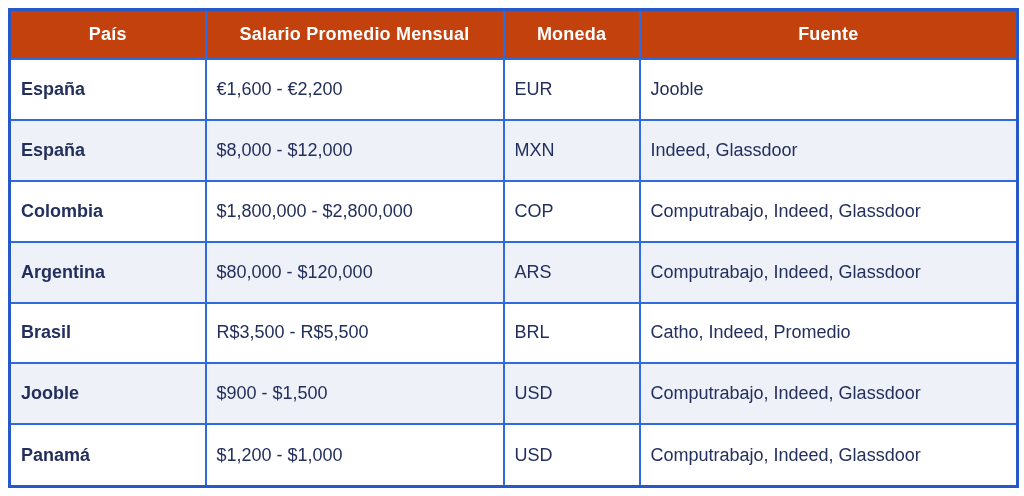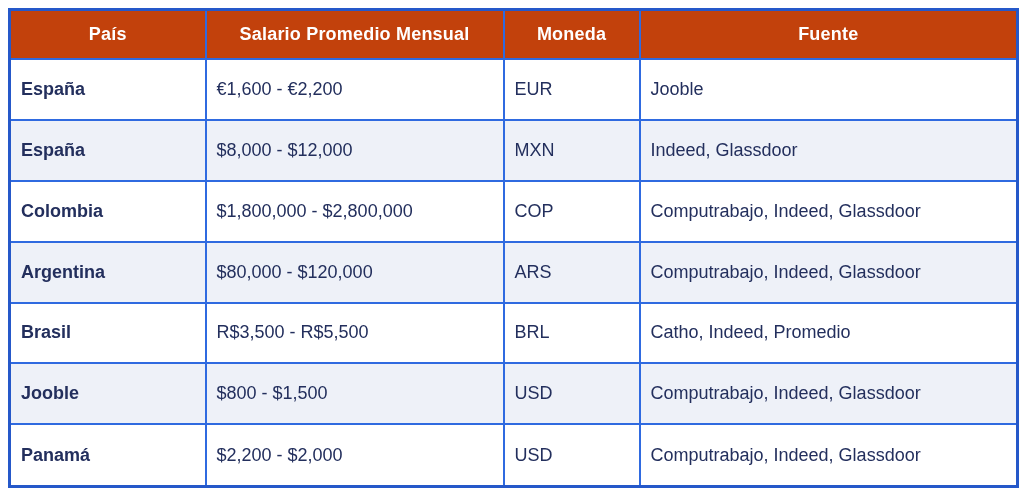--- a/index.html
+++ b/index.html
@@ -100,25 +100,25 @@
         <td>Computrabajo, Indeed, Glassdoor</td>
       </tr>
       <tr>
         <td class="pais">Brasil</td>
         <td>R$3,500 - R$5,500</td>
         <td>BRL</td>
         <td>Catho, Indeed, Promedio</td>
       </tr>
       <tr>
         <td class="pais">Jooble</td>
-        <td>$800 - $1,500</td>
+        <td>$900 - $1,500</td>
         <td>USD</td>
         <td>Computrabajo, Indeed, Glassdoor</td>
       </tr>
       <tr>
         <td class="pais">Panamá</td>
-        <td>$2,200 - $2,000</td>
+        <td>$1,200 - $1,000</td>
         <td>USD</td>
         <td>Computrabajo, Indeed, Glassdoor</td>
       </tr>
     </tbody>
   </table>
 </div>
 
 </body></html>

